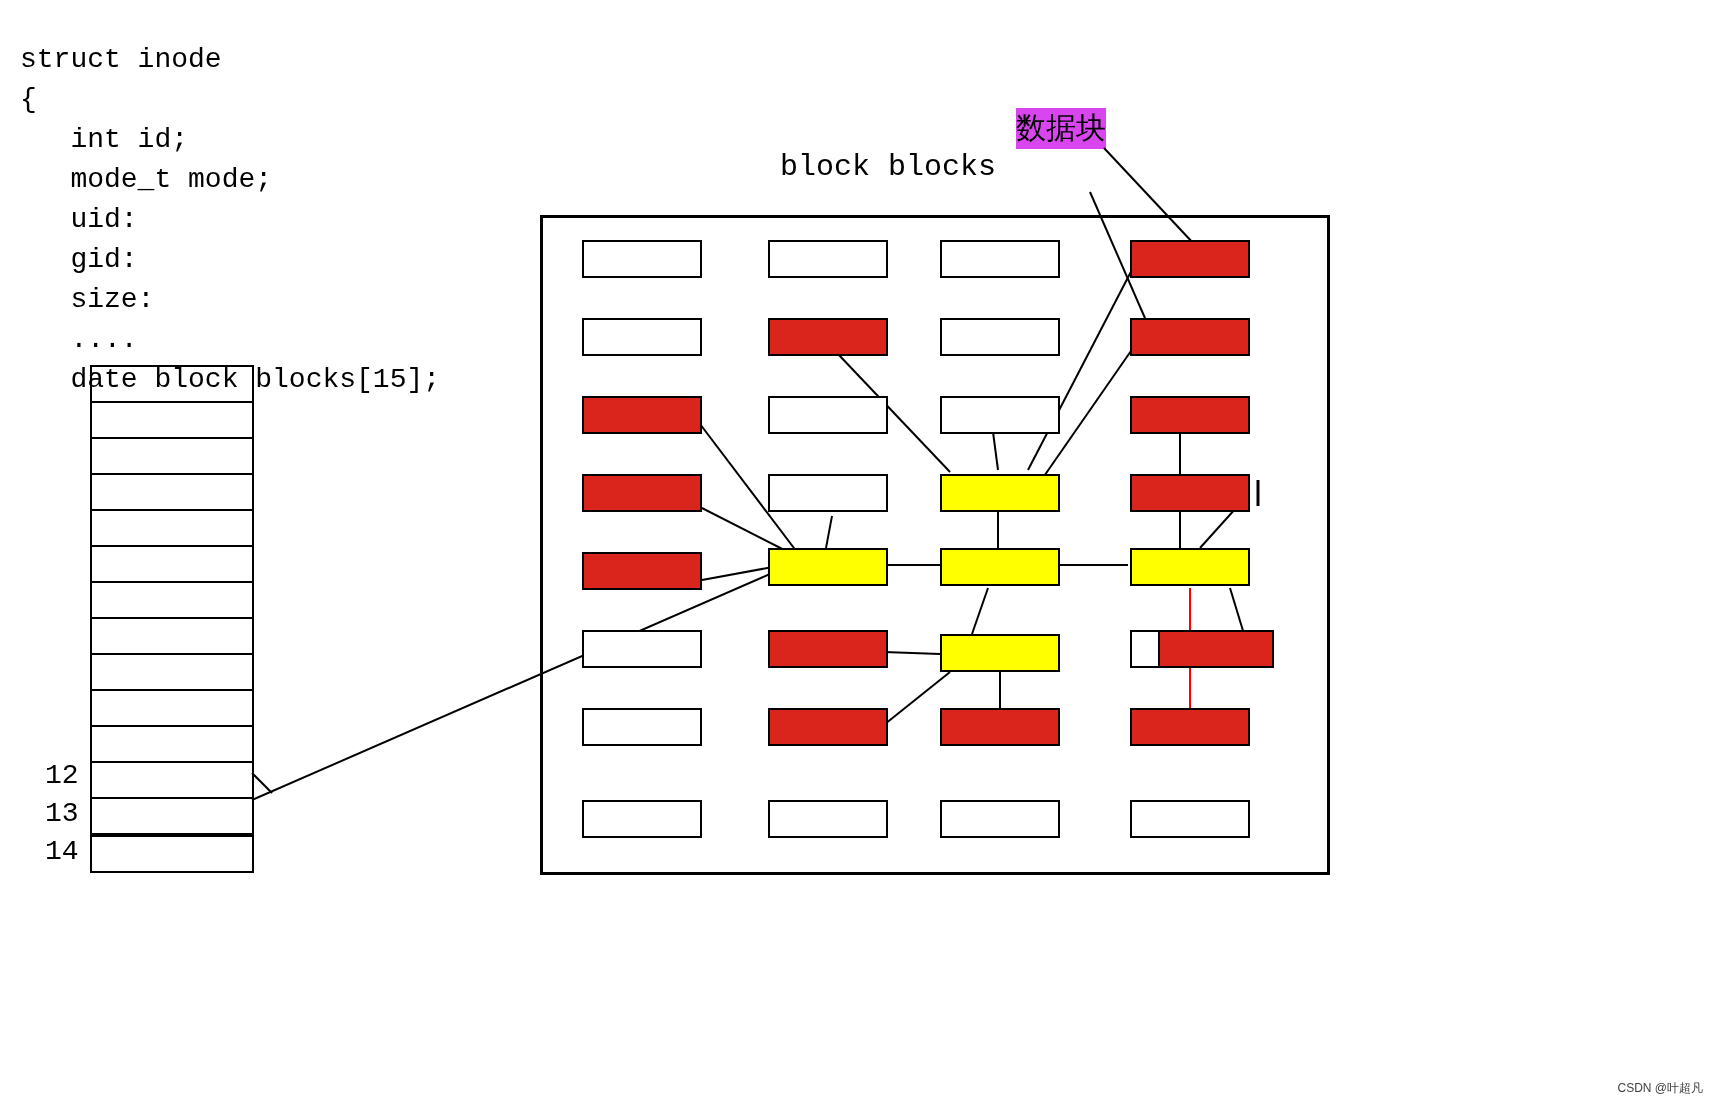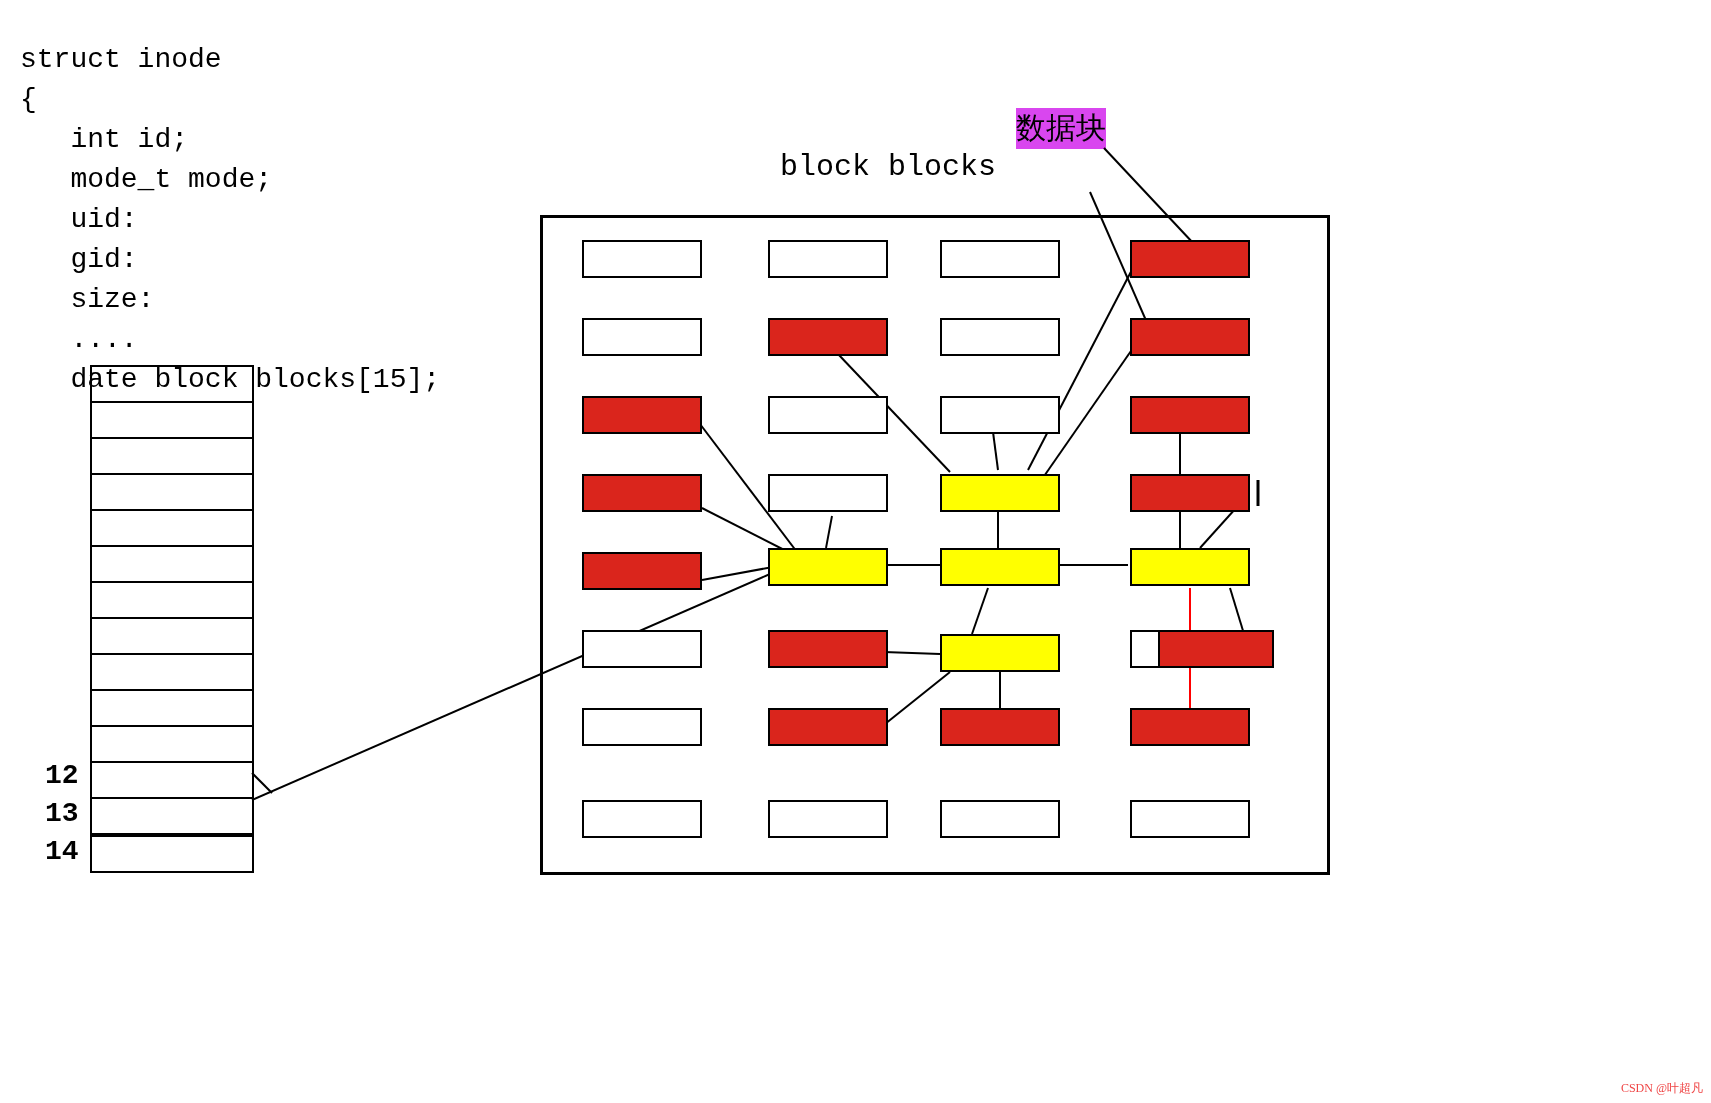--- a/index.html
+++ b/index.html
@@ -32,21 +32,20 @@
   }
   .blocks-array .cell.thick {
     border-bottom: 4px solid #000;
   }
   .blocks-array .cell:last-child {
     border-bottom: none;
   }
   .idx-label {
     position: absolute;
     font-size: 28px;
-    font-weight: bold;
   }
   .data-title {
     position: absolute;
     left: 780px;
     top: 150px;
     font-size: 30px;
   }
   .annotation {
     position: absolute;
     left: 1016px;
@@ -79,22 +78,22 @@
     top: 0;
     width: 1711px;
     height: 1103px;
     pointer-events: none;
   }
   .watermark {
     position: absolute;
     right: 8px;
     bottom: 6px;
     font-size: 12px;
-    color: #ef4444;
-    font-family: Liberation Serif, serif;
+    color: #404040;
+    font-family: Liberation Sans, sans-serif;
   }
 </style>
 </head>
 <body>
 
 <div class="code">
 <span>struct inode</span>
 <span>{</span>
 <span>   int id;</span>
 <span>   mode_t mode;</span>

